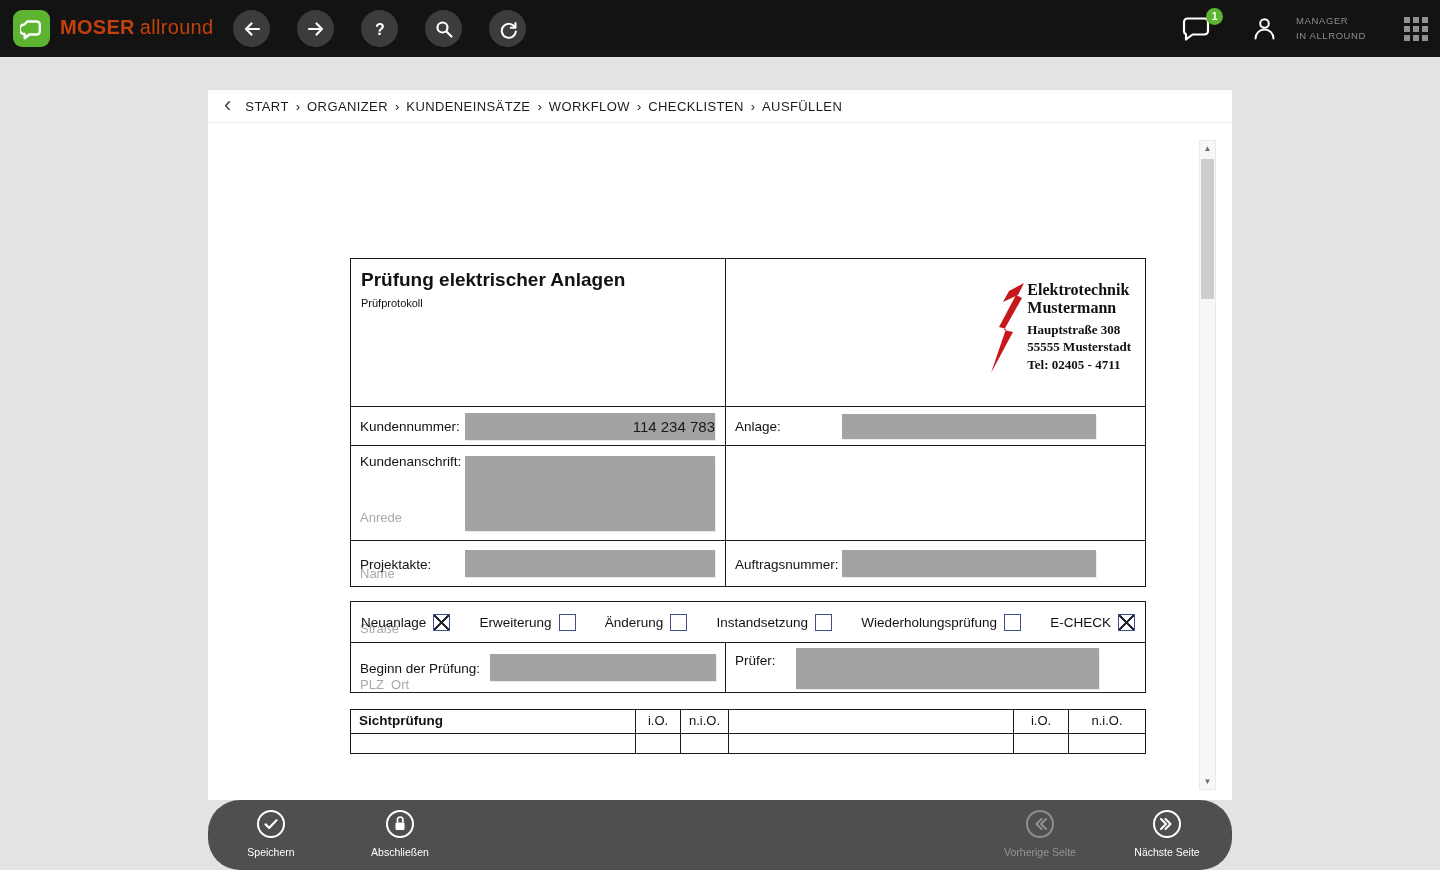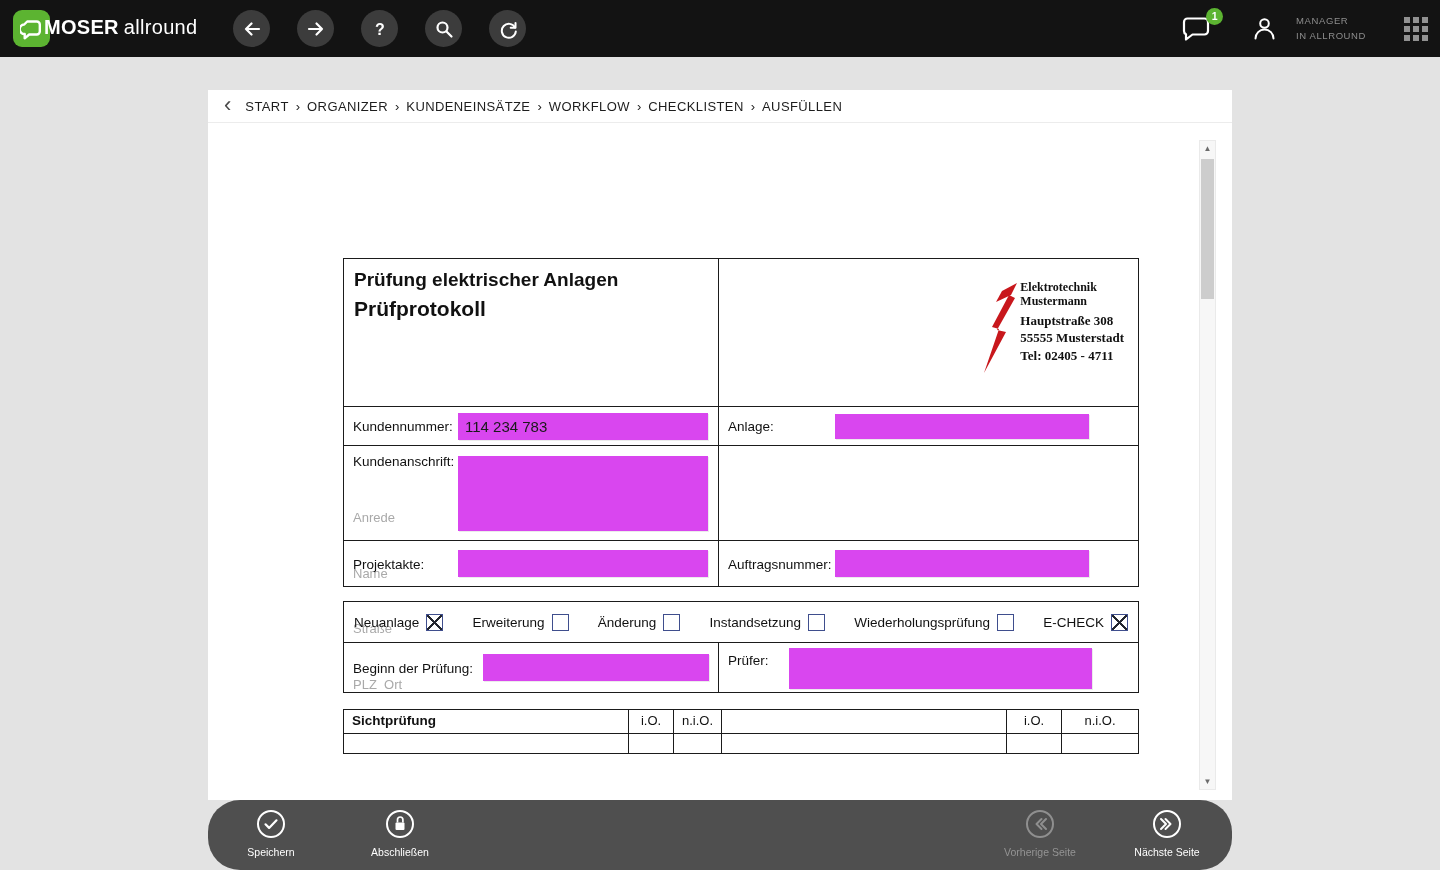--- a/index.html
+++ b/index.html
@@ -2,60 +2,60 @@
 <html><head>
 <meta charset="utf-8">
 <style>
   * { margin:0; padding:0; box-sizing:border-box; }
   body { background:#9e9e9e; font-family:"Liberation Sans", sans-serif; }
   #canvas { position:relative; width:1440px; height:870px; background:#e3e3e3; overflow:hidden; }
 
   
   .topbar { position:absolute; left:0; top:0; width:1440px; height:57px; background:#131313; }
   .brand-logo { position:absolute; left:13px; top:10px; width:37px; height:37px; background:#5cb431; border-radius:9px; display:flex; align-items:center; justify-content:center; cursor:pointer; }
-  .brand-text { position:absolute; left:44px; top:16px; font-size:20px; color:#ffffff; letter-spacing:.3px; white-space:nowrap; }
+  .brand-text { position:absolute; left:60px; top:16px; font-size:20px; color:#c2410c; letter-spacing:.3px; white-space:nowrap; }
   .brand-text .b { font-weight:700; }
   .brand-text .l { font-weight:400; margin-left:5px; }
   .nav-icons { position:absolute; left:233px; top:10px; display:flex; gap:27px; }
   .nav-circle { width:37px; height:37px; border-radius:50%; background:#3c3c3c; display:flex; align-items:center; justify-content:center; cursor:pointer; }
   .topbar-right { position:absolute; right:0; top:0; height:57px; display:flex; align-items:center; padding-right:12px; }
   .chat-btn { position:relative; margin-right:38px; cursor:pointer; display:flex; }
   .badge { position:absolute; right:-10px; top:-7px; width:17px; height:17px; border-radius:50%; background:#5cb431; color:#fff; font-size:10.5px; font-weight:700; display:flex; align-items:center; justify-content:center; }
   .person-btn { margin-right:18px; cursor:pointer; display:flex; }
   .roleblock { margin-right:38px; font-size:9.5px; color:#8d8d8d; letter-spacing:.6px; line-height:1.55; text-transform:uppercase; }
   .grid-btn { display:grid; grid-template-columns:repeat(3,6px); grid-auto-rows:6px; gap:3px; cursor:pointer; }
   .grid-btn span { background:#919191; }
 
   
   .crumbbar { position:absolute; left:208px; top:90px; width:1024px; height:33px; background:#fff; display:flex; align-items:center; border-bottom:1px solid #ececec; }
   .crumb-back { font-size:22px; color:#4a4a4a; padding:0 14px 3px 16px; cursor:pointer; line-height:1; }
   .crumb { font-size:13px; color:#1d1d1d; letter-spacing:.4px; cursor:pointer; white-space:nowrap; }
   .crumb-sep { font-size:13px; color:#1d1d1d; margin:0 7px; }
 
   
   .doc { position:absolute; left:208px; top:123px; width:1024px; height:677px; background:#fff; overflow:hidden; }
-  .form { position:absolute; left:135px; top:135px; width:796px; font-size:13.5px; color:#111; }
+  .form { position:absolute; left:142px; top:135px; width:796px; font-size:13.5px; color:#111; }
   .fblock { border:1px solid #1b1b1b; background:#fff; }
   .frow { display:flex; position:relative; border-top:1px solid #1b1b1b; }
   .frow.first { border-top:none; }
   .cell-l { width:375px; border-right:1px solid #1b1b1b; position:relative; }
   .cell-r { flex:1; position:relative; }
   .row-head { height:147px; }
   .doc-title { padding:10px 0 0 10px; font-size:19px; font-weight:700; }
-  .doc-subtitle { padding:6px 0 0 10px; font-size:21px;font-weight:bold; }
+  .doc-subtitle { padding:6px 0 0 10px; font-size:11px; }
   .vlogo { position:absolute; right:14px; top:22px; display:flex; }
   .vlogo-text { margin-left:2px; font-family:"Liberation Serif", serif; }
-  .vlogo-l1, .vlogo-l2 { font-size:12px; font-weight:700; color:#111; line-height:1.15; }
+  .vlogo-l1, .vlogo-l2 { font-size:16px; font-weight:700; color:#111; line-height:1.15; }
   .vlogo-addr { margin-top:3px; font-size:13px; font-weight:700; color:#111; line-height:1.35; }
-  .row-kdnr { height:39px; }
+  .row-kdnr { height:39px;text-align:right; }
   .row-anschrift { height:95px; }
   .row-projekt { height:46px; }
   .flabel { position:absolute; left:9px; top:50%; transform:translateY(-50%); white-space:nowrap; }
   .flabel-top { position:absolute; left:9px; top:8px; white-space:nowrap; }
-  .inp { position:absolute; background:#d946ef; box-shadow:1px 1px 0 rgba(0,0,0,.08); cursor:text; }
+  .inp { position:absolute; background:#a3a3a3; box-shadow:1px 1px 0 rgba(0,0,0,.08); cursor:text; }
   .inp-text { font-size:15px; line-height:27px; padding-left:7px; color:#1a1a1a; }
   .ph-col { position:absolute; left:9px; top:26px; color:#a9a9a9; font-size:13px; line-height:18.5px; white-space:pre; }
   .gapB { margin-top:14px; }
   .gapC { margin-top:16px; }
   .row-cb { height:40px; display:flex; align-items:center; justify-content:space-between; padding:0 10px; }
   .cbitem { display:flex; align-items:center; gap:7px; cursor:pointer; white-space:nowrap; }
   .cb { width:17px; height:17px; border:1.6px solid #3f4e8d; background:#fff; flex:none; }
   .cb.checked { background-image:
       linear-gradient(45deg, transparent 44%, #23262e 44%, #23262e 56%, transparent 56%),
       linear-gradient(-45deg, transparent 44%, #23262e 44%, #23262e 56%, transparent 56%); }

